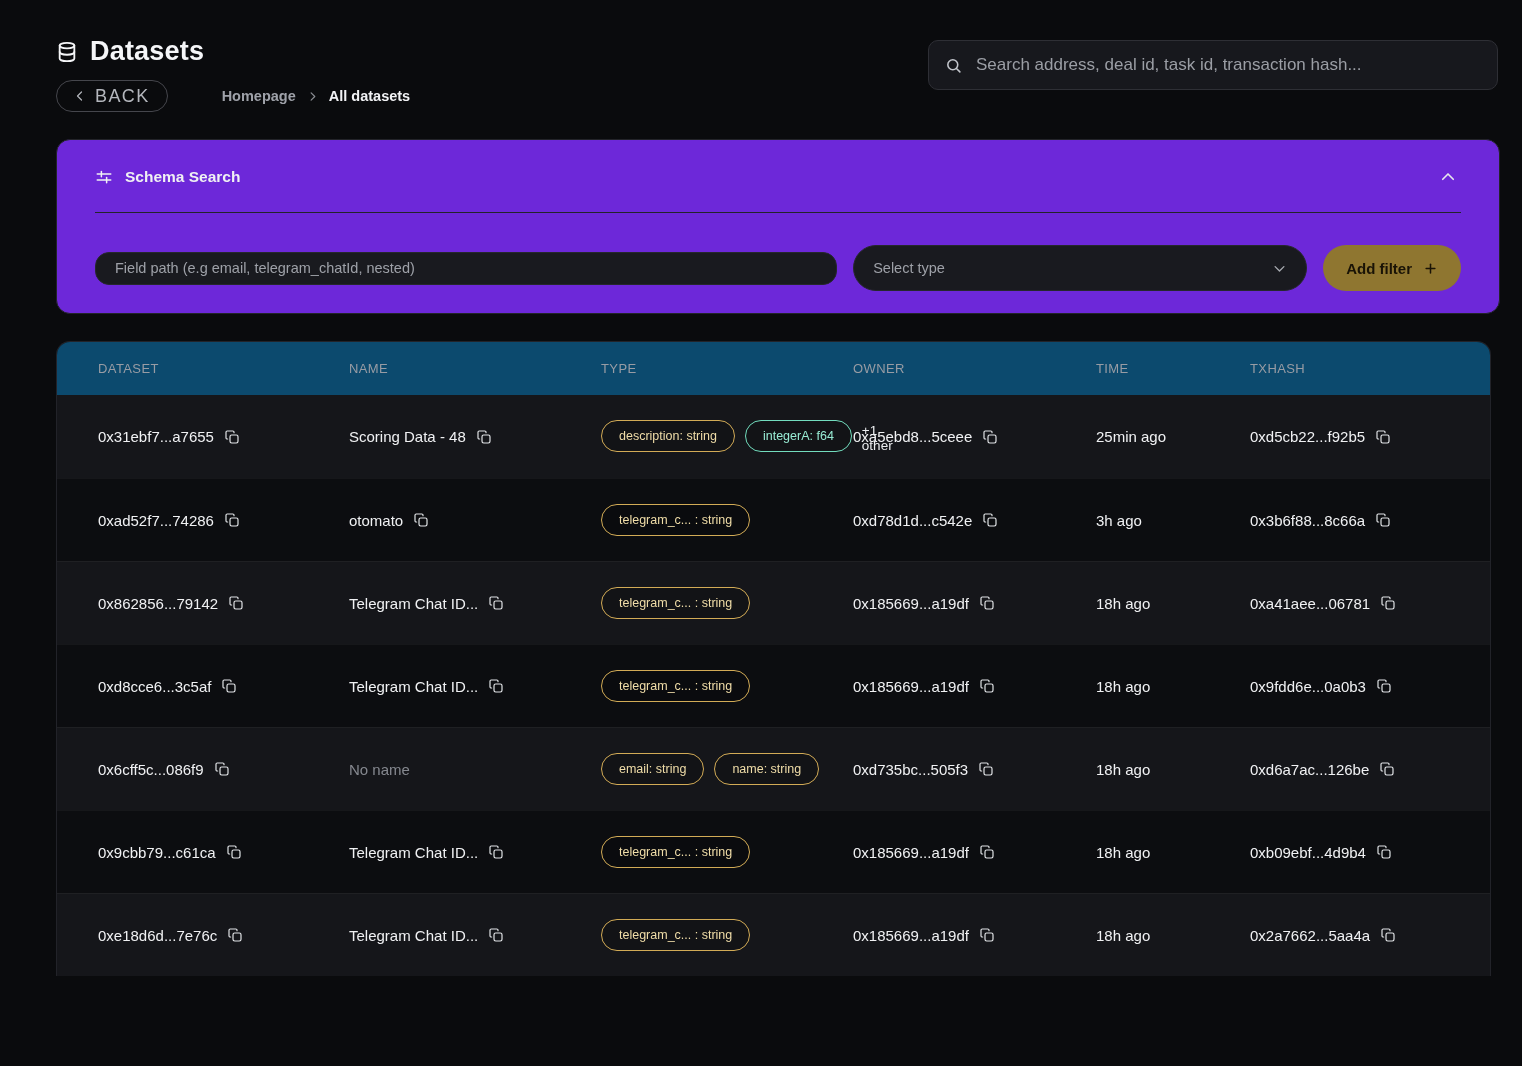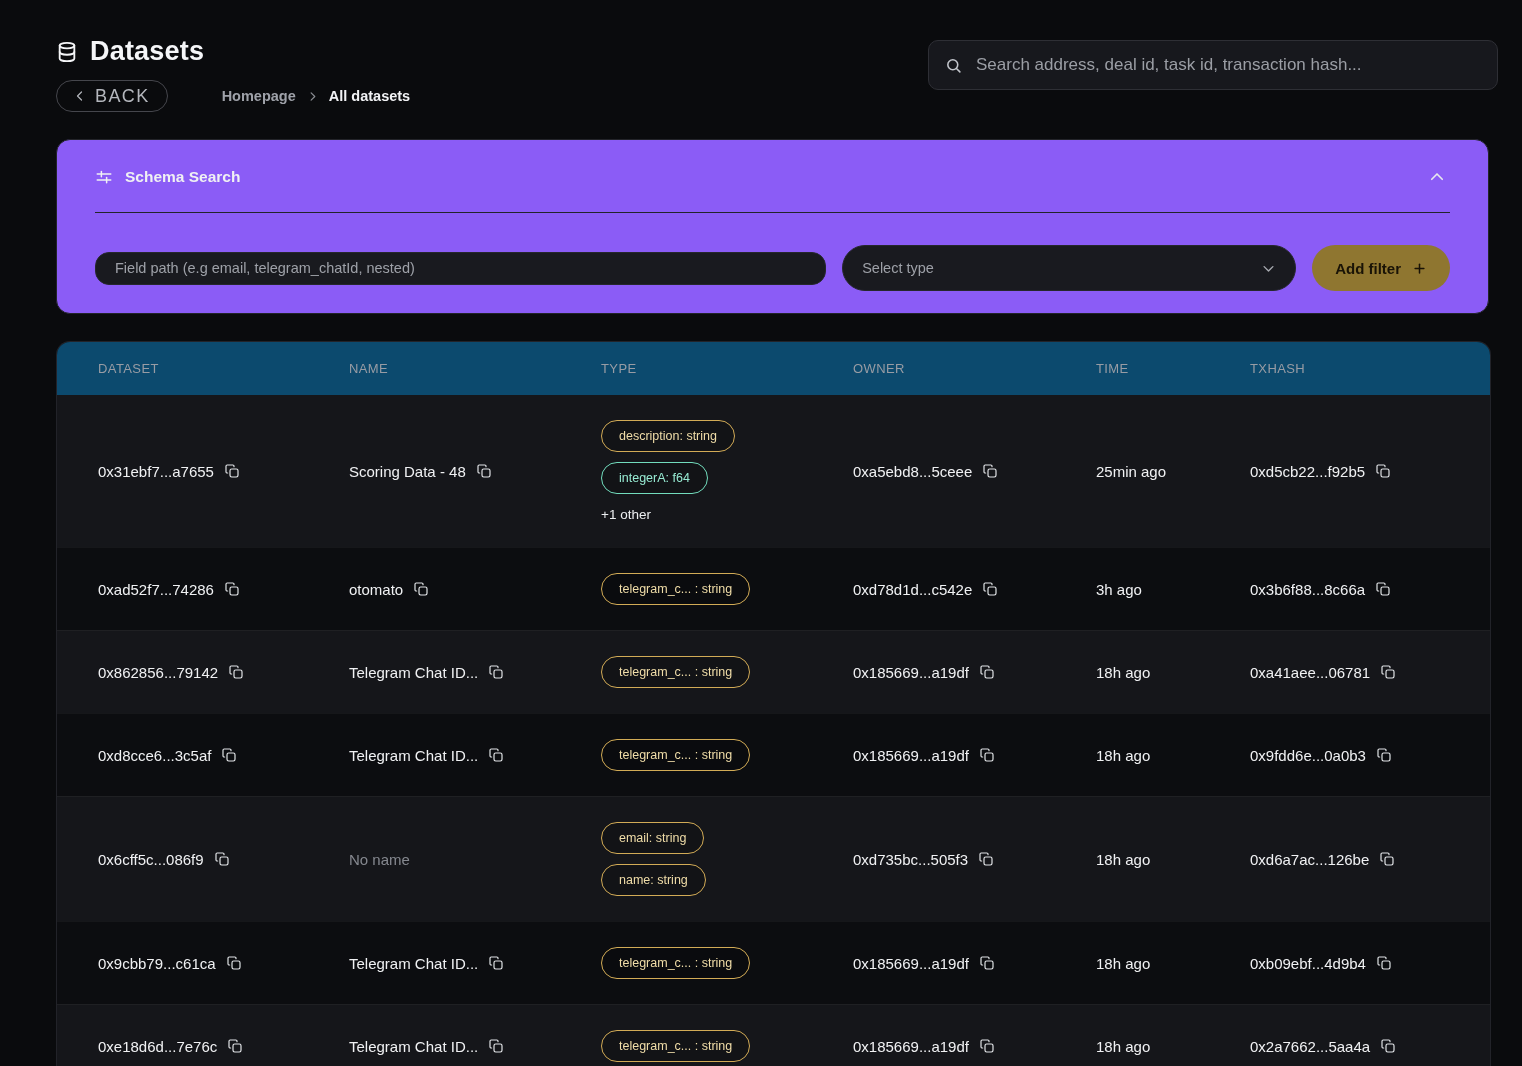--- a/index.html
+++ b/index.html
@@ -30,22 +30,22 @@
     background:#17181d; border:1px solid #2e2f35; border-radius:10px; padding:0 16px;
   }
   .searchbar input {
     flex:1; background:transparent; border:none; outline:none; color:#e8eaec;
     font-size:17px; font-family:"Liberation Sans", sans-serif;
   }
   .searchbar input::placeholder { color:#9b9ea5; }
   .search-icon { color:#c3c6cc; display:inline-flex; }
   
   .schema-panel {
-    margin:27px 33px 0 56px; border:1px solid #232429; border-radius:14px;
-    background:#8b5cf6; padding:0 38px;
+    margin:27px 22px 0 56px; border:1px solid #232429; border-radius:14px;
+    background:#6d28d9; padding:0 38px;
   }
   .schema-head { display:flex; align-items:center; justify-content:space-between; padding:24px 0 22px 0; border-bottom:1px solid #232429; }
   .schema-title { display:flex; align-items:center; gap:12px; color:#f0f1f3; font-size:15.5px; font-weight:600; }
   .sliders-icon { color:#f0f1f3; display:inline-flex; }
   .collapse-btn { background:none; border:none; color:#e8eaec; cursor:pointer; display:inline-flex; padding:4px; }
   .schema-controls { display:flex; align-items:center; gap:16px; padding:32px 0 22px 0; }
   .field-input {
     flex:1; height:33px; background:#191a1f; border:1px solid #26272d; border-radius:14px;
     padding:0 19px; color:#e8eaec; font-size:14.5px; outline:none; font-family:"Liberation Sans", sans-serif;
   }
@@ -74,21 +74,21 @@
   .thead { height:53px; background:#0c4a6e; color:#989ca4; font-size:13px; letter-spacing:0.4px; font-weight:500; }
   .trow { padding-top:25px; padding-bottom:25px; }
   .row-a { background:#15161a; }
   .row-b { background:#0c0d10; }
   .trow + .trow { border-top:1px solid rgba(255,255,255,0.045); }
   .cell { display:flex; align-items:center; min-width:0; }
   .addr { color:#f0f1f3; font-size:15px; white-space:nowrap; }
   .muted { color:#85888f; }
   .time { color:#f0f1f3; font-size:15px; font-weight:500; }
   .copy { display:inline-flex; margin-left:10px; color:#e2e4e7; cursor:pointer; flex:none; }
-  .chips { display:flex; flex-direction:column; gap:10px; align-items:flex-start; }
+  .chips { display:flex; flex-direction:row; gap:10px; align-items:flex-start; }
   .chip {
     height:32px; display:inline-flex; align-items:center; padding:0 17px; border-radius:17px;
     font-size:12.5px; font-weight:500; white-space:nowrap; background:rgba(0,0,0,0.12);
   }
   .chip-gold { border:1px solid #d2ab56; color:#f0dda8; }
   .chip-teal { border:1px solid #72dcbd; color:#97ebd3; }
   .extra { color:#eceef0; font-size:13.5px; margin-top:3px; }
 </style>
 </head>
 <body>

